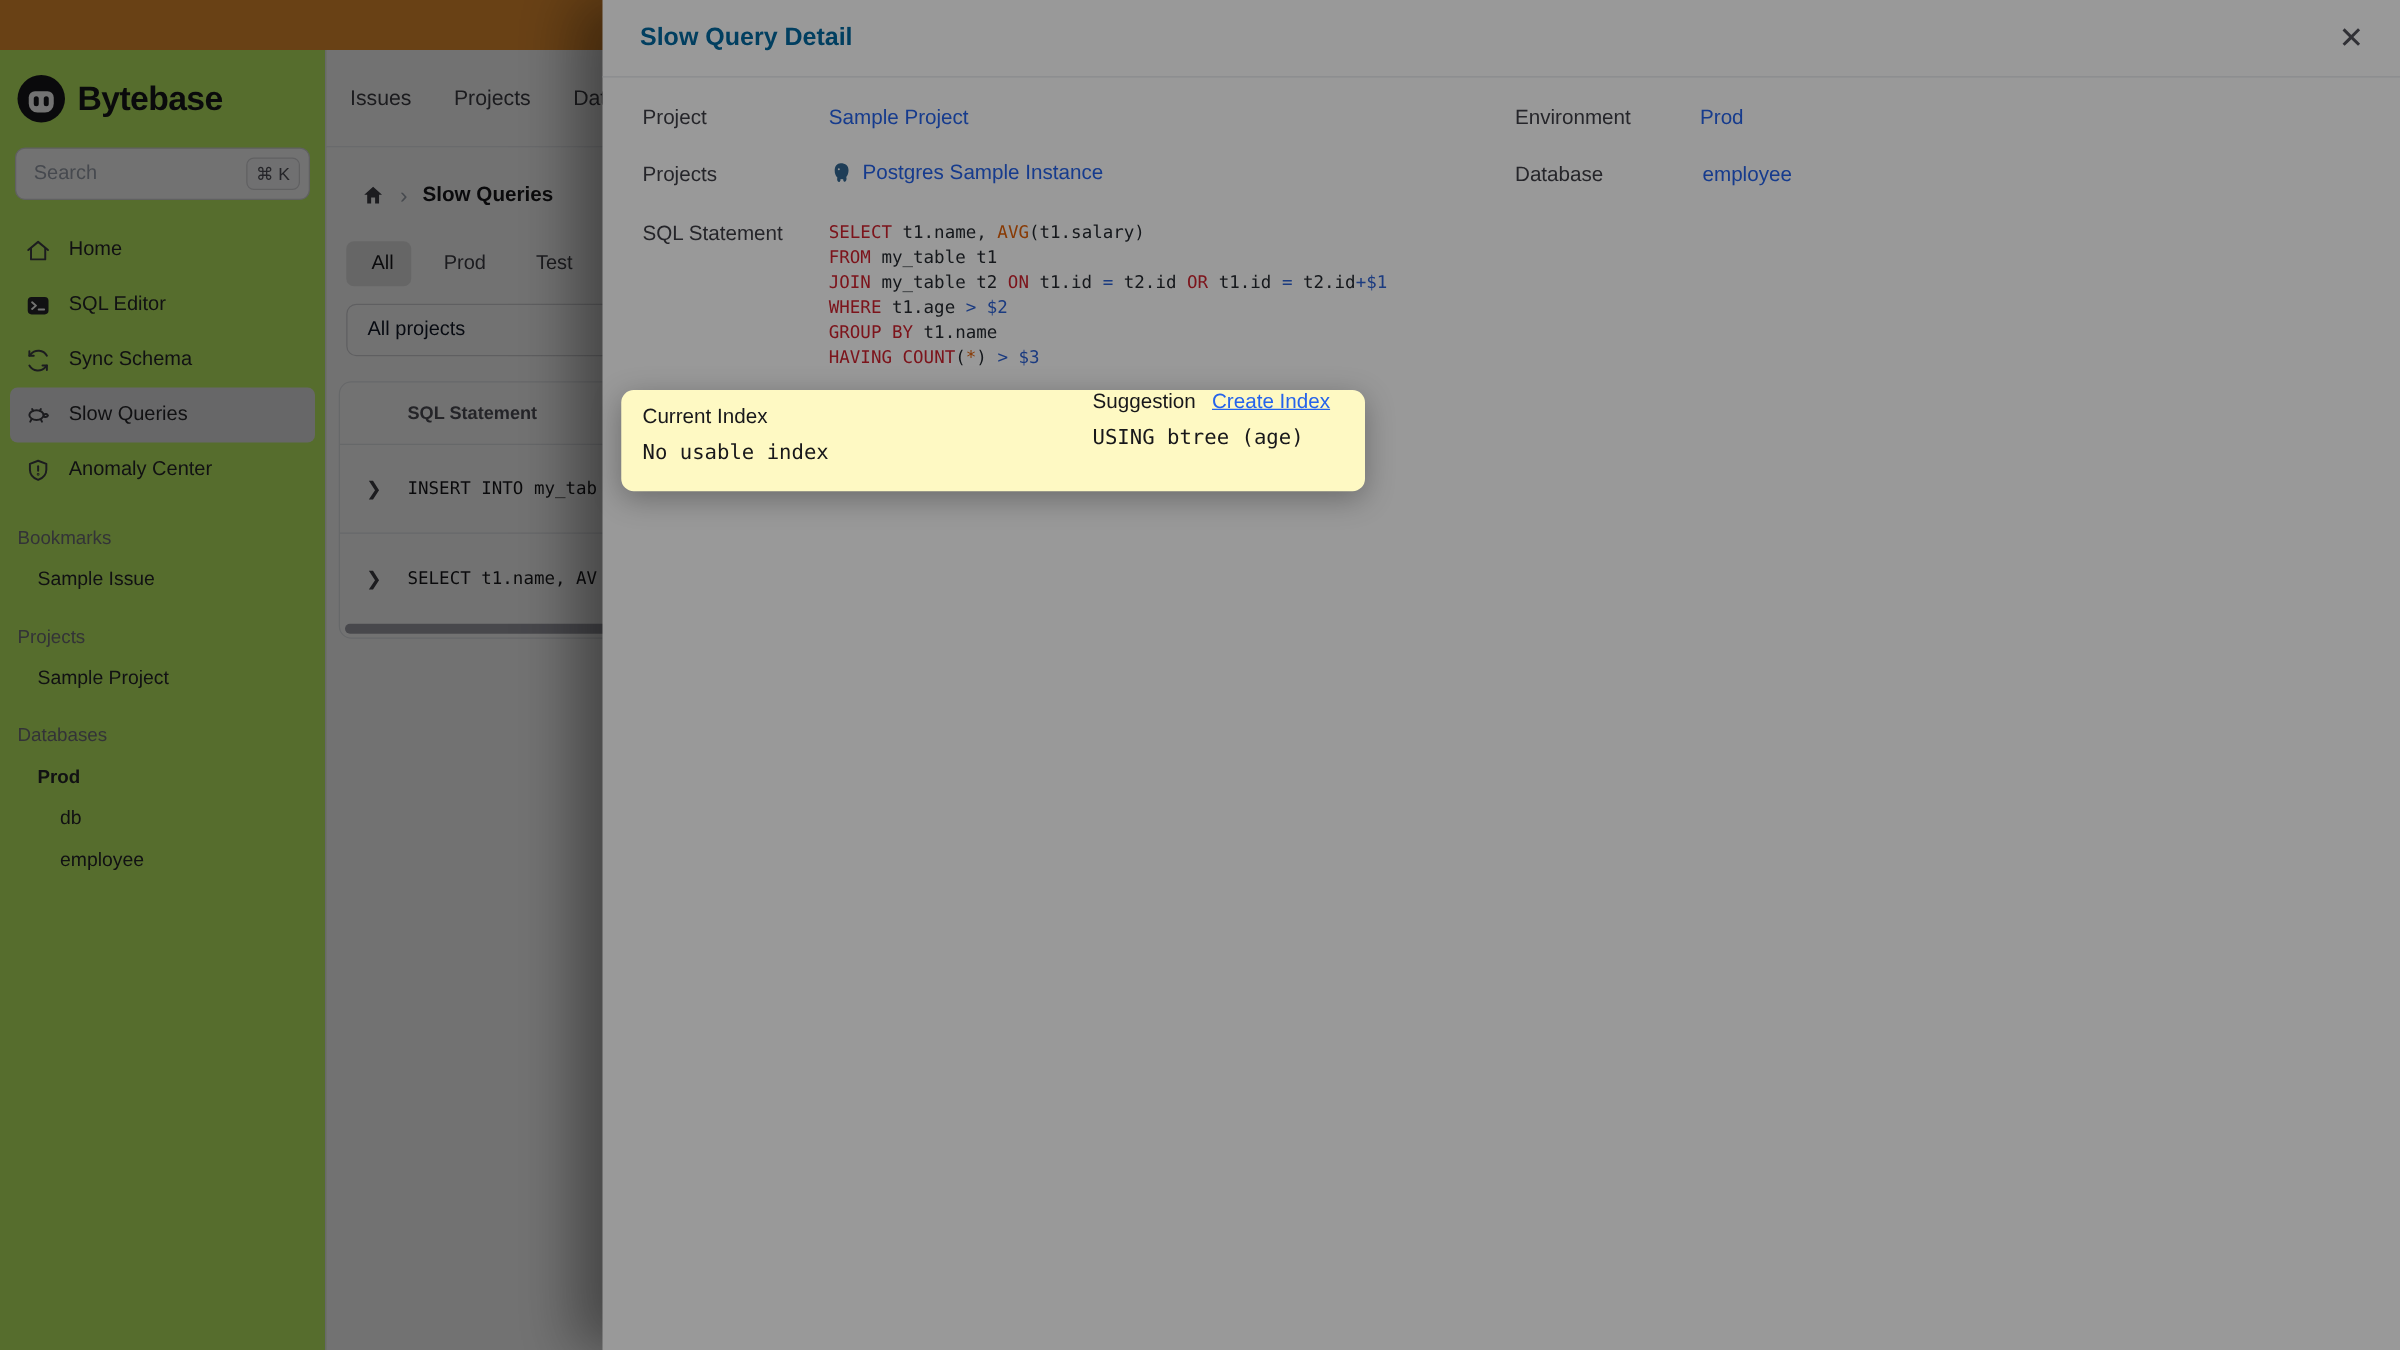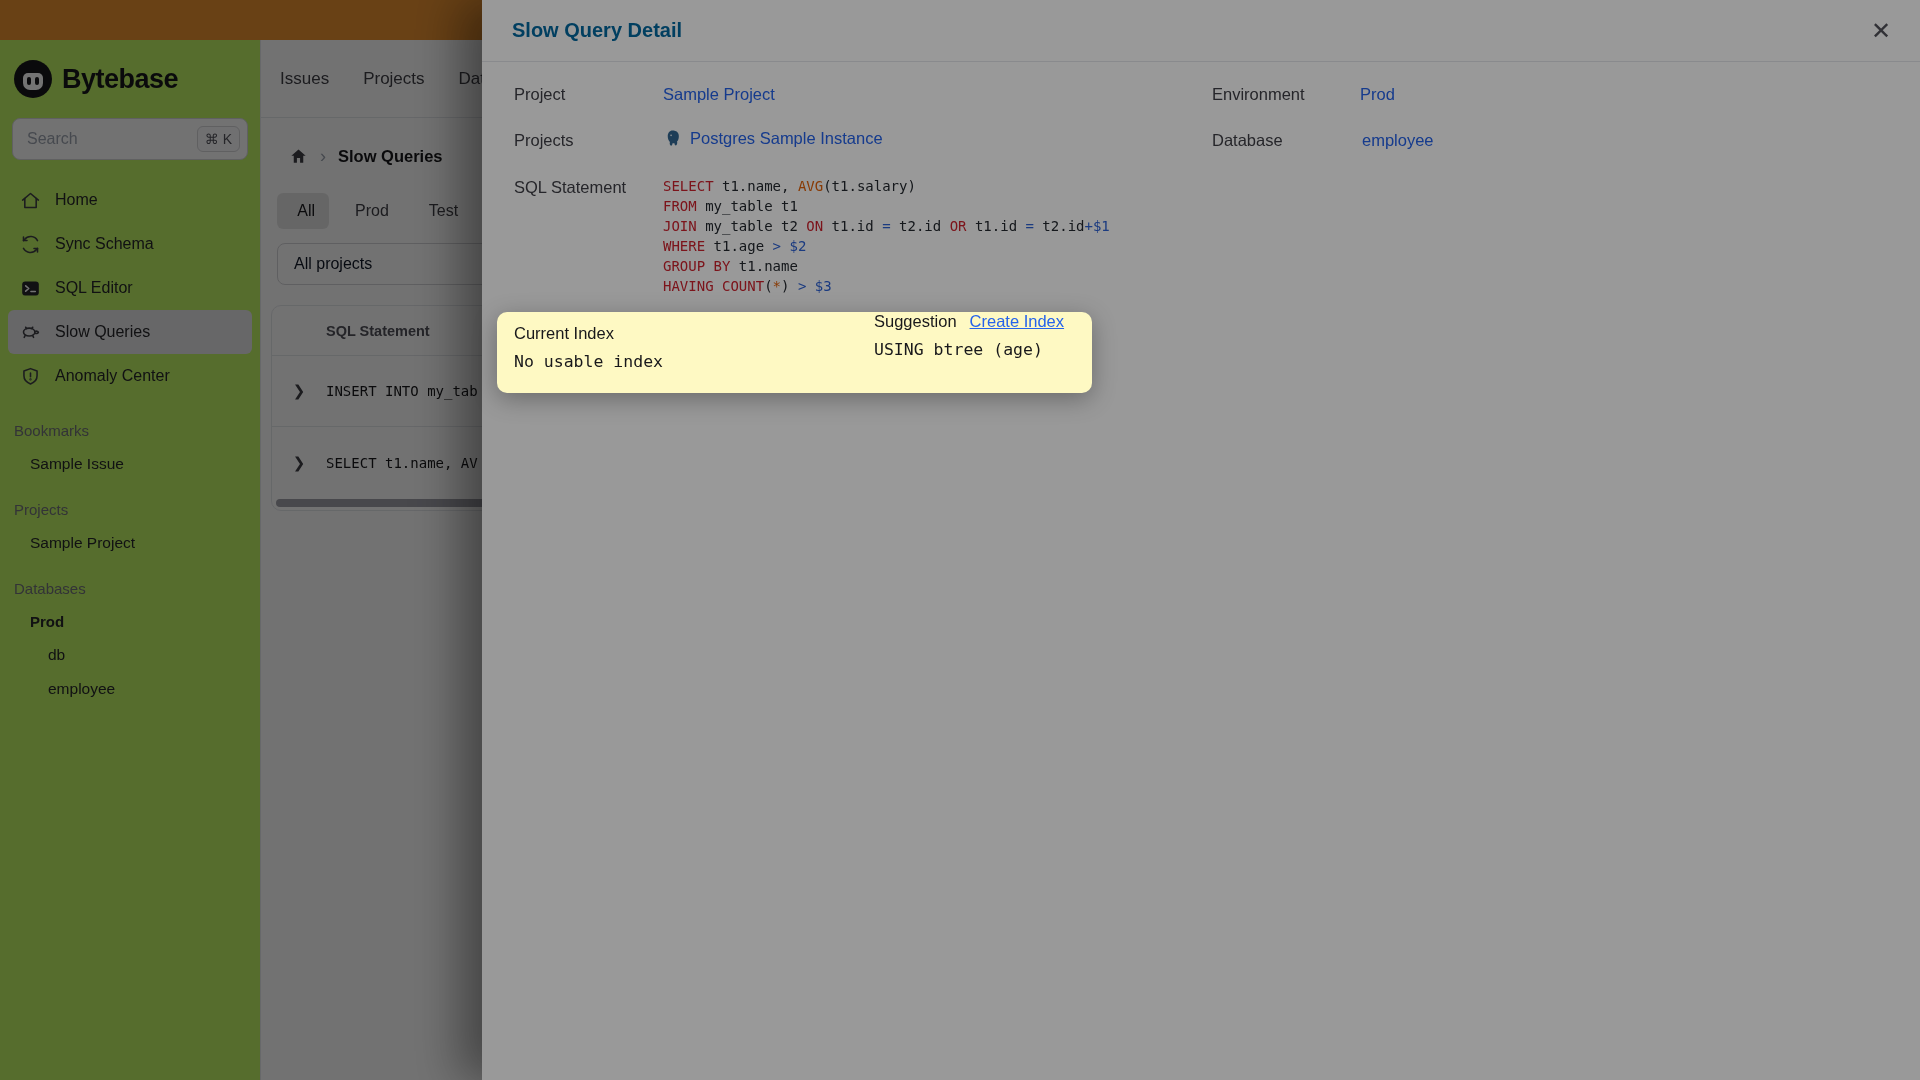--- a/index.html
+++ b/index.html
@@ -111,38 +111,38 @@
         <span style="display:flex;color:#3f3f46;">
           <svg viewBox="0 0 24 24" fill="none" stroke="currentColor" stroke-width="1.8" stroke-linecap="round" stroke-linejoin="round">
             <path d="M3 11.5 12 4l9 7.5"></path>
             <path d="M5.5 9.8V20h13V9.8"></path>
           </svg>
         </span>
         <span>Home</span>
       </div>
       <div class="menu-item">
         <span style="display:flex;color:#3f3f46;">
+          <svg viewBox="0 0 24 24">
+            <rect x="2.5" y="4" width="19" height="16" rx="3.5" fill="#27272a"></rect>
+            <path d="M6.5 9l3.5 3-3.5 3" stroke="#fff" stroke-width="1.8" fill="none" stroke-linecap="round" stroke-linejoin="round"></path>
+            <path d="M12.5 15.5h5" stroke="#fff" stroke-width="1.8" stroke-linecap="round"></path>
+          </svg>
+        </span>
+        <span>SQL Editor</span>
+      </div>
+      <div class="menu-item">
+        <span style="display:flex;color:#3f3f46;">
           <svg viewBox="0 0 24 24" fill="none" stroke="currentColor" stroke-width="1.8" stroke-linecap="round" stroke-linejoin="round">
             <path d="M20 7.5A9 9 0 0 0 5.2 6.2L4 7.5"></path>
             <path d="M4 3.5v4h4"></path>
             <path d="M4 16.5a9 9 0 0 0 14.8 1.3l1.2-1.3"></path>
             <path d="M20 20.5v-4h-4"></path>
           </svg>
         </span>
         <span>Sync Schema</span>
-      </div>
-      <div class="menu-item">
-        <span style="display:flex;color:#3f3f46;">
-          <svg viewBox="0 0 24 24">
-            <rect x="2.5" y="4" width="19" height="16" rx="3.5" fill="#27272a"></rect>
-            <path d="M6.5 9l3.5 3-3.5 3" stroke="#fff" stroke-width="1.8" fill="none" stroke-linecap="round" stroke-linejoin="round"></path>
-            <path d="M12.5 15.5h5" stroke="#fff" stroke-width="1.8" stroke-linecap="round"></path>
-          </svg>
-        </span>
-        <span>SQL Editor</span>
       </div>
       <div class="menu-item active">
         <span style="display:flex;color:#3f3f46;">
           <svg viewBox="0 0 24 24" fill="none" stroke="currentColor" stroke-width="1.8" stroke-linecap="round" stroke-linejoin="round">
             <ellipse cx="10.5" cy="11.5" rx="6.5" ry="4.5"></ellipse>
             <path d="M17 11c1.8-1 3.4-.6 4 .9-.6 1.2-2.2 1.6-4 .9"></path>
             <path d="M6 15.3 4.8 17.5M14.5 15.6l1 1.9M7.5 7.6 6.5 6M13.5 7.6l1-1.6"></path>
           </svg>
         </span>
         <span>Slow Queries</span>

